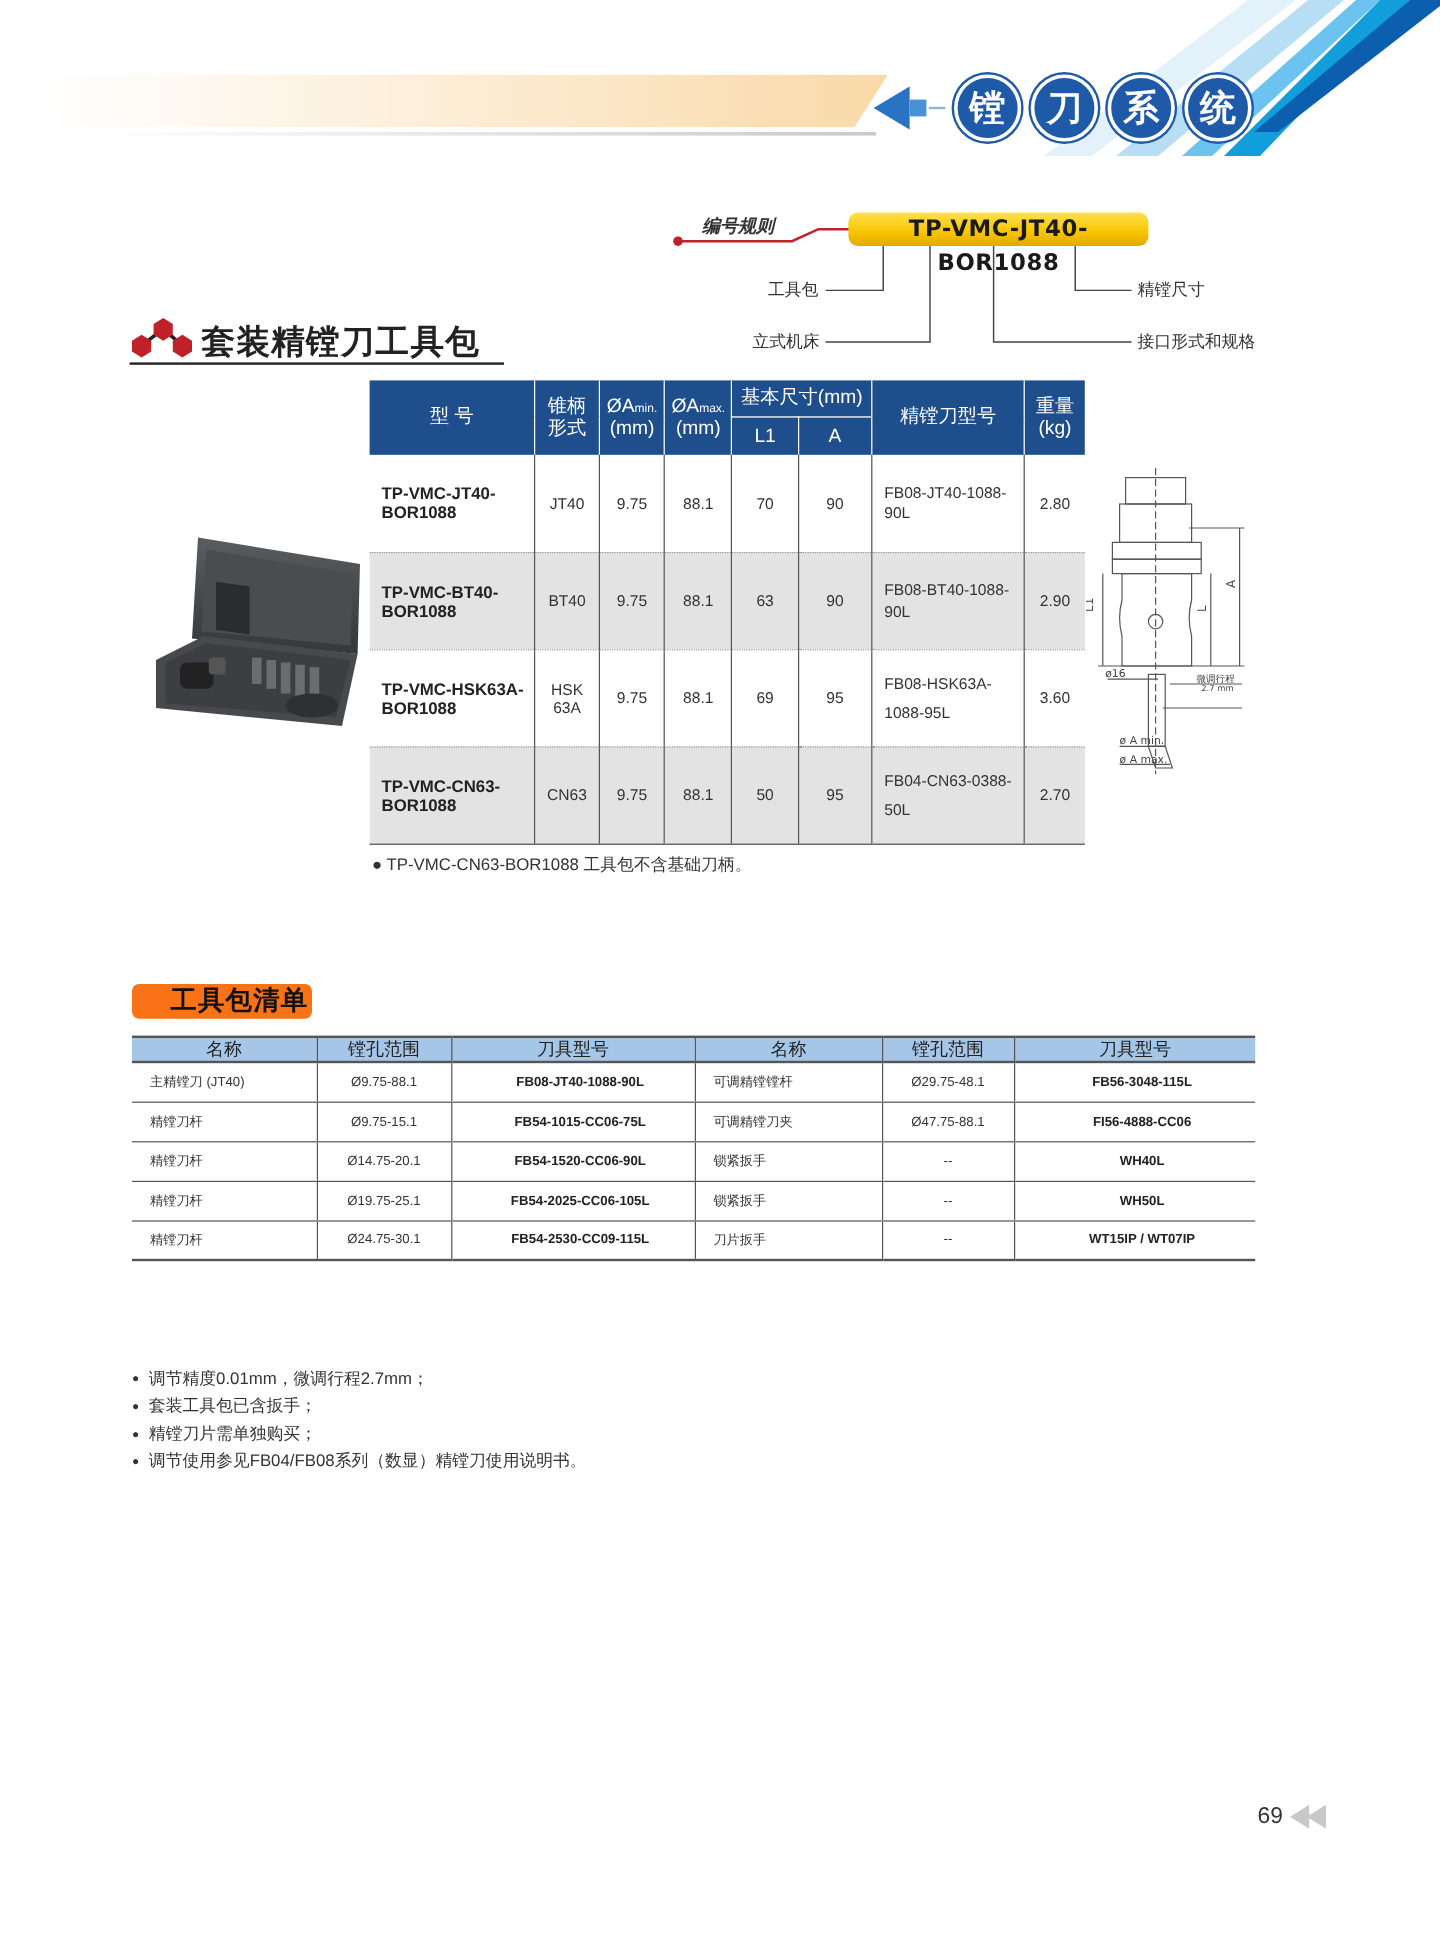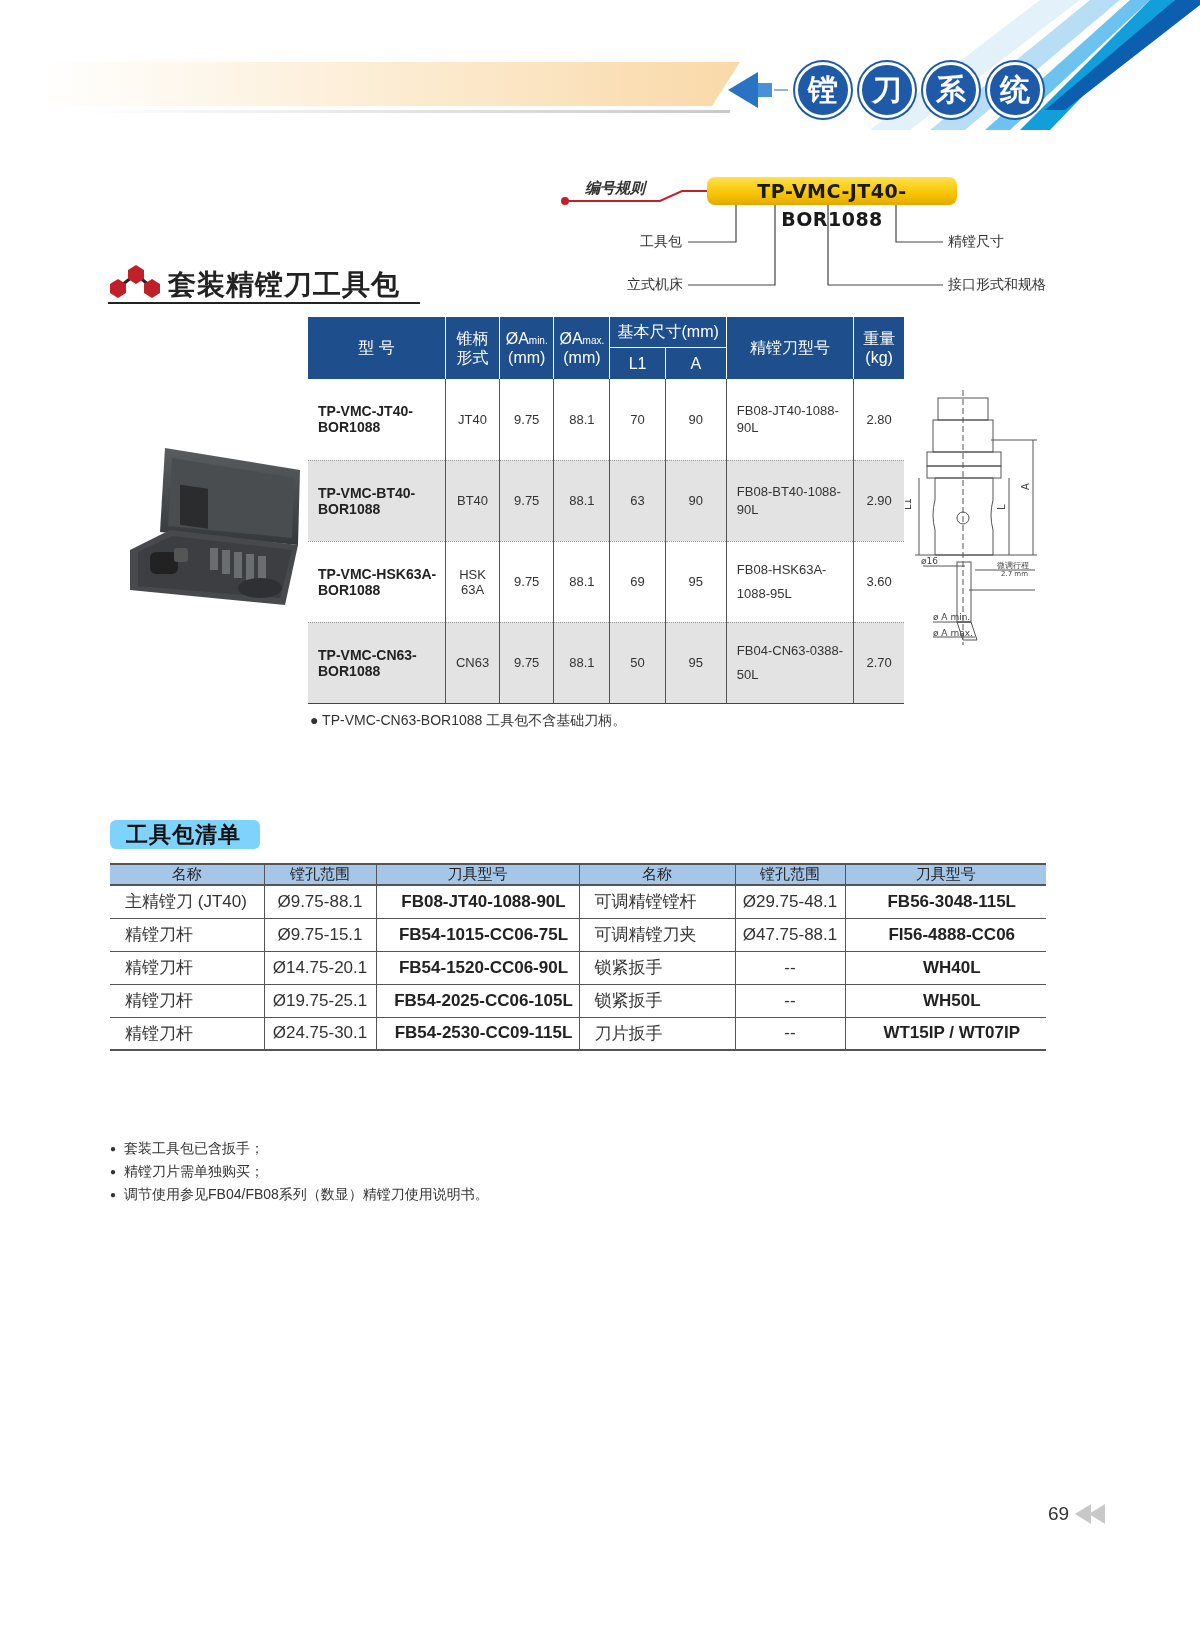--- a/index.html
+++ b/index.html
@@ -57,26 +57,26 @@
   .spec-table small { font-size: 10px; }
 
   .spec-note { position: absolute; left: 310px; top: 712px; font-size: 14px; color: #333; font-family: "Liberation Sans", sans-serif; text-align: right; }
 
   
   .drawing { position: absolute; left: 905px; top: 390px; width: 150px; height: 260px; }
 
   
   .kit-title {
     position: absolute; left: 110px; top: 820px; width: 150px; height: 29px; border-radius: 6px;
-    background: #7dd3fc; font-size: 22px; font-weight: bold; color: #111; padding-left: 16px; line-height: 29px; letter-spacing: 1px;
+    background: #f97316; font-size: 22px; font-weight: bold; color: #111; padding-left: 32px; line-height: 29px; letter-spacing: 1px;
   }
   .kit-table { position: absolute; left: 110px; top: 863px; width: 936px; border-collapse: collapse; font-family: "Liberation Sans", sans-serif; }
   .kit-table th { background: #a6c6e8; font-weight: normal; font-size: 15px; color: #222; height: 15px; border-left: 1px solid #555; border-top: 2px solid #555; border-bottom: 2px solid #555; }
   .kit-table th:first-child { border-left: none; }
-  .kit-table td { height: 33px; font-size: 17px; color: #333; border-left: 1px solid #555; border-bottom: 1px solid #555; }
+  .kit-table td { height: 33px; font-size: 11px; color: #333; border-left: 1px solid #555; border-bottom: 1px solid #555; }
   .kit-table td:first-child { border-left: none; }
   .kit-table td.name { text-align: left; padding-left: 15px; }
   .kit-table td.range { text-align: center; }
   .kit-table td.model { text-align: center; padding-left: 12px; font-weight: bold; color: #222; }
   .kit-table tr:last-child td { border-bottom: 2px solid #555; }
 
   .notes { position: absolute; left: 110px; top: 1137px; font-size: 14px; color: #333; list-style: none; font-family: "Liberation Sans", sans-serif; }
   .notes li { height: 23px; line-height: 23px; }
   .notes li::before { content: "●"; font-size: 10px; margin-right: 8px; vertical-align: 1px; }
 
@@ -314,20 +314,21 @@
       <td class="range">Ø24.75-30.1</td>
       <td class="model">FB54-2530-CC09-115L</td>
       <td class="name">刀片扳手</td>
       <td class="range">--</td>
       <td class="model">WT15IP / WT07IP</td>
     </tr>
   </tbody>
 </table>
 
 <ul class="notes">
+  <li>调节精度0.01mm，微调行程2.7mm；</li>
   <li>套装工具包已含扳手；</li>
   <li>精镗刀片需单独购买；</li>
   <li>调节使用参见FB04/FB08系列（数显）精镗刀使用说明书。</li>
 </ul>
 
 <div class="page-num">69</div>
 <svg class="page-arrows" viewBox="0 0 32 20">
   <polygon points="0,10 16,0 16,20" fill="#c8c8c8"></polygon>
   <polygon points="14,10 30,0 30,20" fill="#c8c8c8"></polygon>
 </svg>

